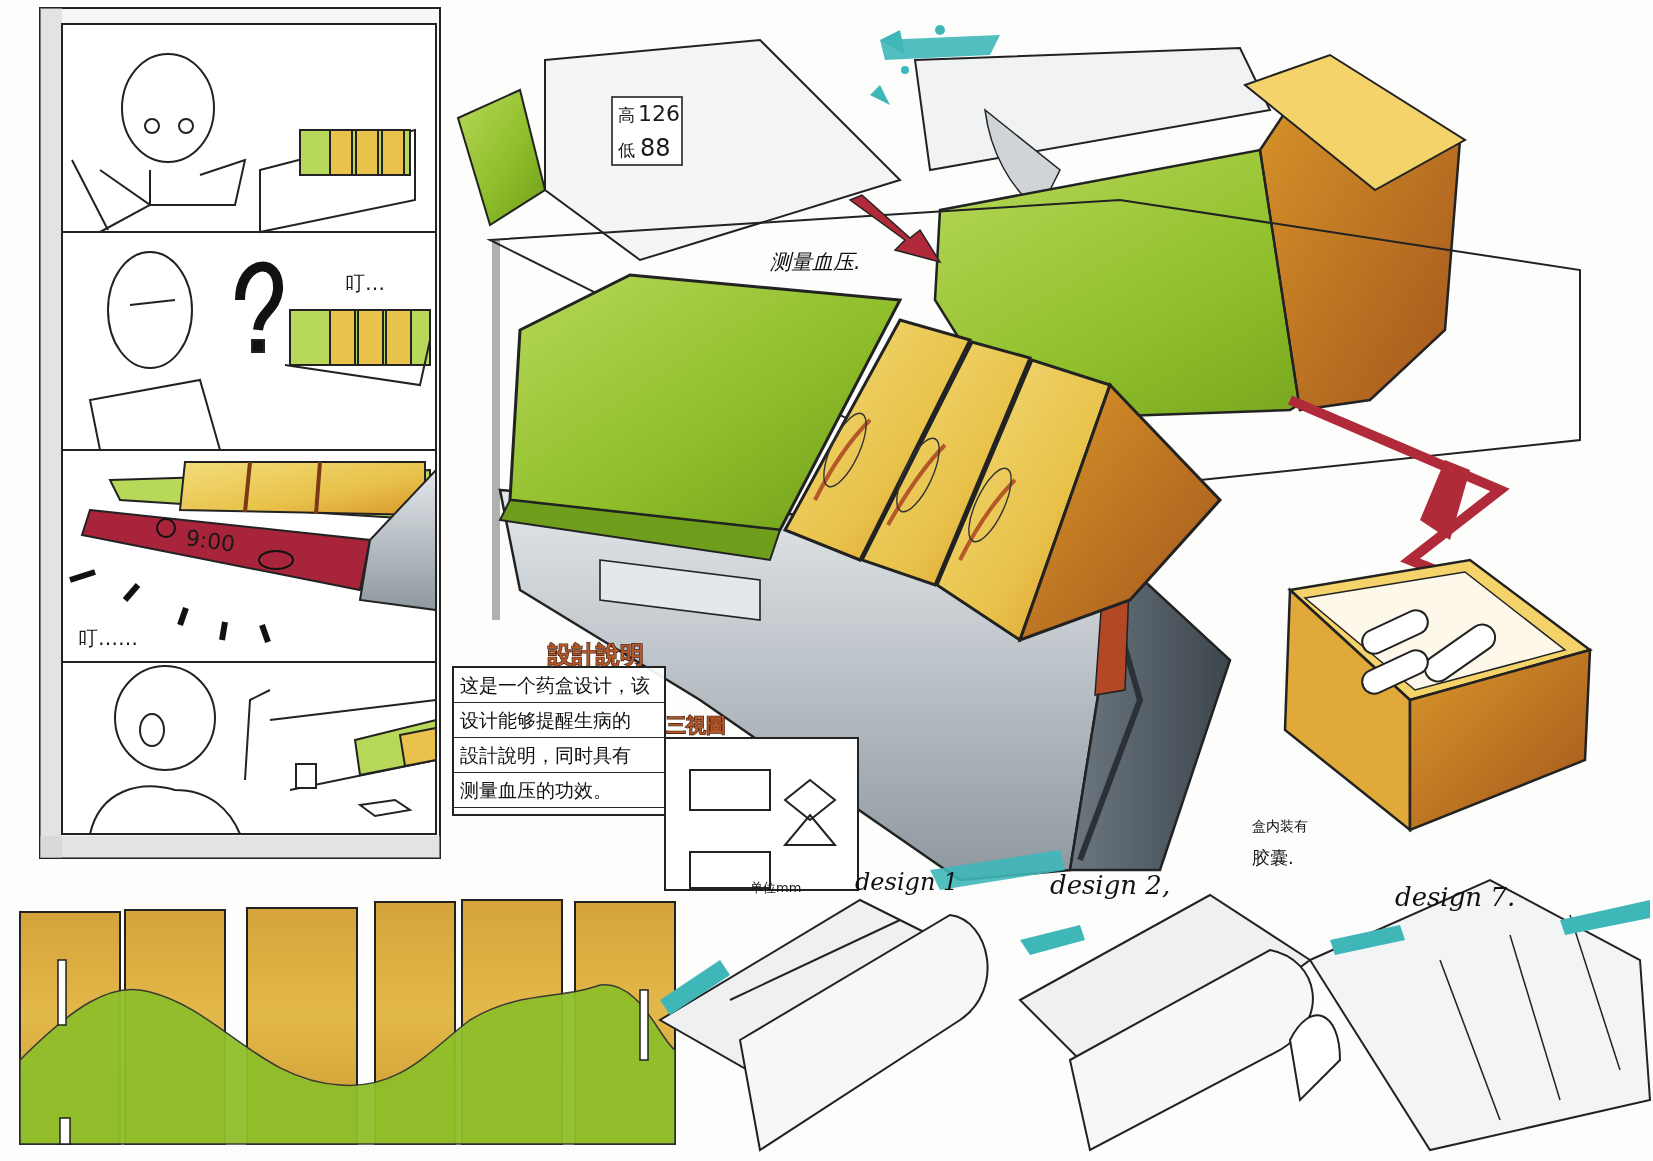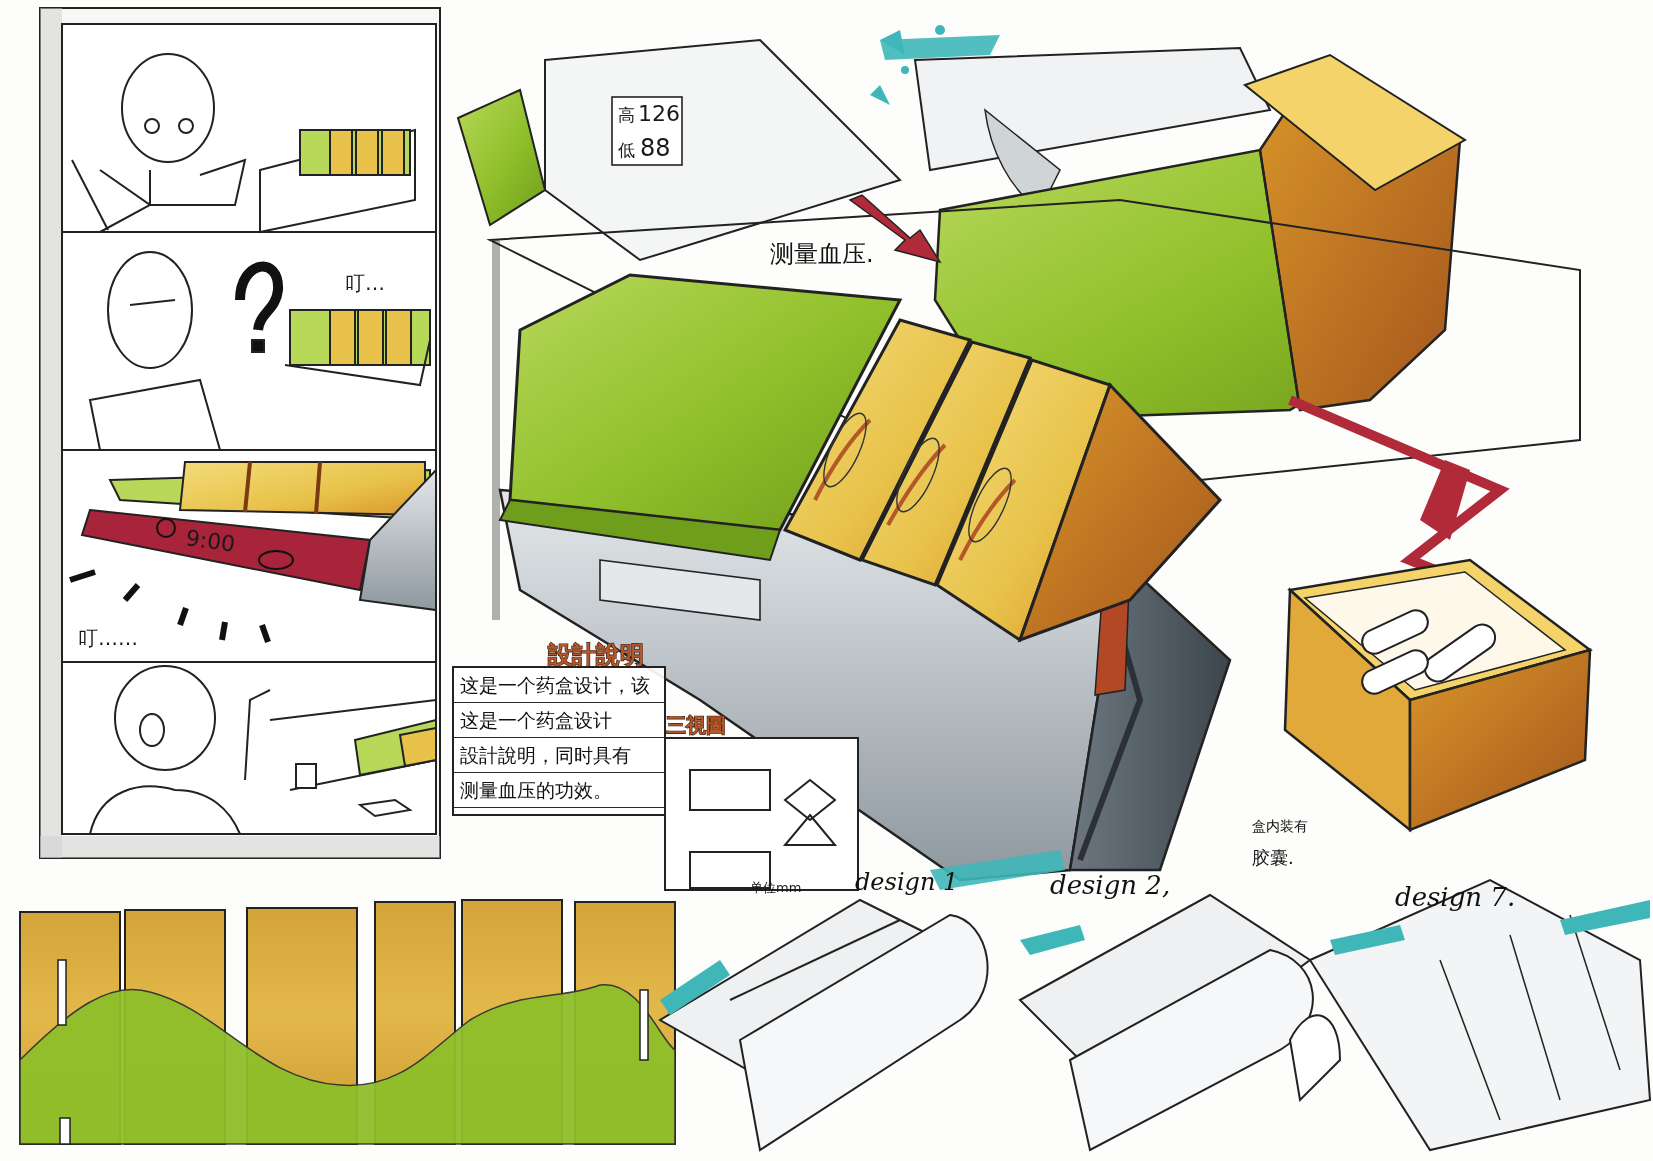--- a/index.html
+++ b/index.html
@@ -250,26 +250,26 @@
   <text x="618" y="156" class="hand" font-size="17">低</text>
   <text x="640" y="156" class="hand" font-size="24">88</text>
 
   <text x="345" y="290" class="hand" font-size="20">叮…</text>
   <text x="78" y="645" class="hand" font-size="20">叮……</text>
   <text x="750" y="892" class="hand" font-size="13">单位mm</text>
 </svg>
 
 <div class="note-box">
   <div class="note-line">这是一个药盒设计，该</div>
-  <div class="note-line">这是一个药盒设计</div>
+  <div class="note-line">设计能够提醒生病的</div>
   <div class="note-line">設計說明，同时具有</div>
   <div class="note-line">测量血压的功效。</div>
 </div>
 
-<div class="cjk-label" style="left:770px; top:238px; font-size:24px;">测量血压.</div>
+<div class="cjk-label" style="left:770px; top:248px; font-size:21px;font-style:italic;">测量血压.</div>
 <div class="cjk-label" style="left:1252px; top:818px; font-size:14px;">盒内装有</div>
 <div class="cjk-label" style="left:1252px; top:846px; font-size:18px;">胶囊.</div>
 
 <div class="label" style="left:855px; top:868px; font-size:24px;">design 1</div>
 <div class="label" style="left:1015px; top:870px; font-size:26px;margin-left:35px;">design 2,</div>
 <div class="label" style="left:1395px; top:882px; font-size:26px;">design 7.</div>
 
 </div>
 
 </body></html>

